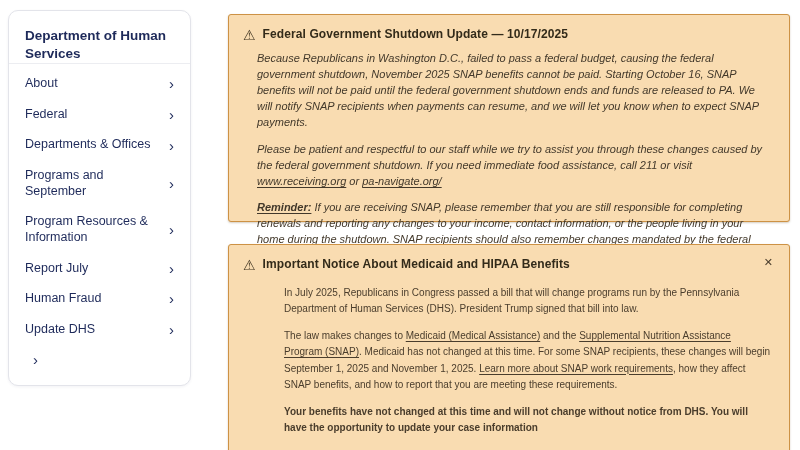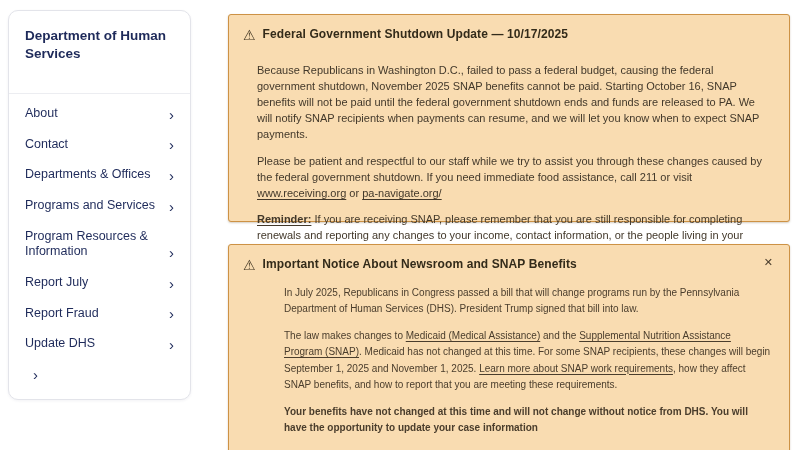--- a/index.html
+++ b/index.html
@@ -15,29 +15,29 @@
   
   .sidebar {
     position:absolute; left:8px; top:10px; width:183px;
     background:#ffffff;
     border:1px solid #e3e4ea;
     border-radius:10px;
     box-shadow:0 1px 3px rgba(30,42,90,0.06);
     padding-bottom:10px;
   }
   .sidebar-header {
-    padding:16px 16px 30px 16px;
+    padding:16px 16px 0 16px;
     border-bottom:1px solid #ecedf1;
   }
   .sidebar-title {
     font-size:13.5px; font-weight:bold; color:#1e2a5a; line-height:1.32;
   }
   .sidebar-list { padding-top:5px; }
   .side-item {
-    display:flex; align-items:flex-end; justify-content:space-between;
+    display:flex; align-items:center; justify-content:space-between;
     padding:7.5px 16px;
     cursor:pointer;
   }
   .side-label {
     font-size:12.5px; color:#1e2a5a; line-height:1.25;
   }
   .side-chevron {
     font-size:15px; color:#1e2a5a; line-height:1;
     font-weight:normal; flex:0 0 auto; margin-left:8px;
   }
@@ -58,21 +58,21 @@
     display:flex; align-items:flex-start; gap:7px;
   }
   .warning-glyph {
     font-size:14px; line-height:1.2; color:#3a2f1c; flex:0 0 auto;
   }
   .alert-title {
     font-size:12px; font-weight:bold; color:#332b1a; line-height:1.25;
     letter-spacing:0.1px;
   }
 
-  .alert-body-1 { margin-left:14px; margin-top:18px; }
+  .alert-body-1 { margin-left:14px; margin-top:6px;font-style:italic; }
   .alert-body-1 p {
     font-size:11px; line-height:1.47; color:#42382a; margin-bottom:10px;
   }
   .alert-body-1 p:last-child { margin-bottom:0; }
 
   .alert-body-2 { margin-left:41px; margin-top:11px; }
   .alert-body-2 p {
     font-size:10px; line-height:1.62; color:#4a3d2c; margin-bottom:11px;
   }
   .alert-body-2 p:last-child { margin-bottom:0; }
@@ -95,41 +95,41 @@
 <nav class="sidebar">
   <div class="sidebar-header">
     <div class="sidebar-title">Department of Human Services</div>
   </div>
   <div class="sidebar-list">
     <div class="side-item">
       <span class="side-label">About</span>
       <span class="side-chevron">›</span>
     </div>
     <div class="side-item">
-      <span class="side-label">Contact</span>
+      <span class="side-label">Federal</span>
       <span class="side-chevron">›</span>
     </div>
     <div class="side-item">
       <span class="side-label">Departments &amp; Offices</span>
       <span class="side-chevron">›</span>
     </div>
     <div class="side-item">
-      <span class="side-label">Programs and Services</span>
+      <span class="side-label">Programs and September</span>
       <span class="side-chevron">›</span>
     </div>
     <div class="side-item">
       <span class="side-label">Program Resources &amp; Information</span>
       <span class="side-chevron">›</span>
     </div>
     <div class="side-item">
       <span class="side-label">Report July</span>
       <span class="side-chevron">›</span>
     </div>
     <div class="side-item">
-      <span class="side-label">Report Fraud</span>
+      <span class="side-label">Human Fraud</span>
       <span class="side-chevron">›</span>
     </div>
     <div class="side-item">
       <span class="side-label">Update DHS</span>
       <span class="side-chevron">›</span>
     </div>
     <div class="side-item">
       <span class="side-chevron">›</span>
     </div>
   </div>
@@ -144,21 +144,21 @@
     <p>Because Republicans in Washington D.C., failed to pass a federal budget, causing the federal government shutdown, November 2025 SNAP benefits cannot be paid. Starting October 16, SNAP benefits will not be paid until the federal government shutdown ends and funds are released to PA. We will notify SNAP recipients when payments can resume, and we will let you know when to expect SNAP payments.</p>
     <p><span>Please be patient and respectful to our staff while we try to assist you through these changes caused by the federal government shutdown. If you need immediate food assistance, call 211 or visit </span><span class="inline-link">www.receiving.org</span><span> or </span><span class="inline-link">pa-navigate.org/</span></p>
     <p><span class="bold-underline">Reminder:</span><span> If you are receiving SNAP, please remember that you are still responsible for completing renewals and reporting any changes to your income, contact information, or the people living in your home during the shutdown. SNAP recipients should also remember changes mandated by the federal government </span><span class="inline-link">that will take effect November 1</span><span> and report their work, schooling, or volunteer participation to DHS.</span></p>
   </div>
 </section>
 
 <section class="alert alert-2">
   <span class="close-btn">✕</span>
   <div class="alert-titlerow">
     <span class="warning-glyph">⚠</span>
-    <span class="alert-title">Important Notice About Newsroom and SNAP Benefits</span>
+    <span class="alert-title">Important Notice About Medicaid and HIPAA Benefits</span>
   </div>
   <div class="alert-body-2">
     <p>In July 2025, Republicans in Congress passed a bill that will change programs run by the Pennsylvania Department of Human Services (DHS). President Trump signed that bill into law.</p>
     <p><span>The law makes changes to </span><span class="inline-link">Medicaid (Medical Assistance)</span><span> and the </span><span class="inline-link">Supplemental Nutrition Assistance Program (SNAP)</span><span>. Medicaid has not changed at this time. For some SNAP recipients, these changes will begin September 1, 2025 and November 1, 2025. </span><span class="inline-link">Learn more about SNAP work requirements</span><span>, how they affect SNAP benefits, and how to report that you are meeting these requirements.</span></p>
     <p><span class="bold">Your benefits have not changed at this time and will not change without notice from DHS. You will have the opportunity to update your case information</span></p>
 
   </div>
 </section>
 
 </body></html>

